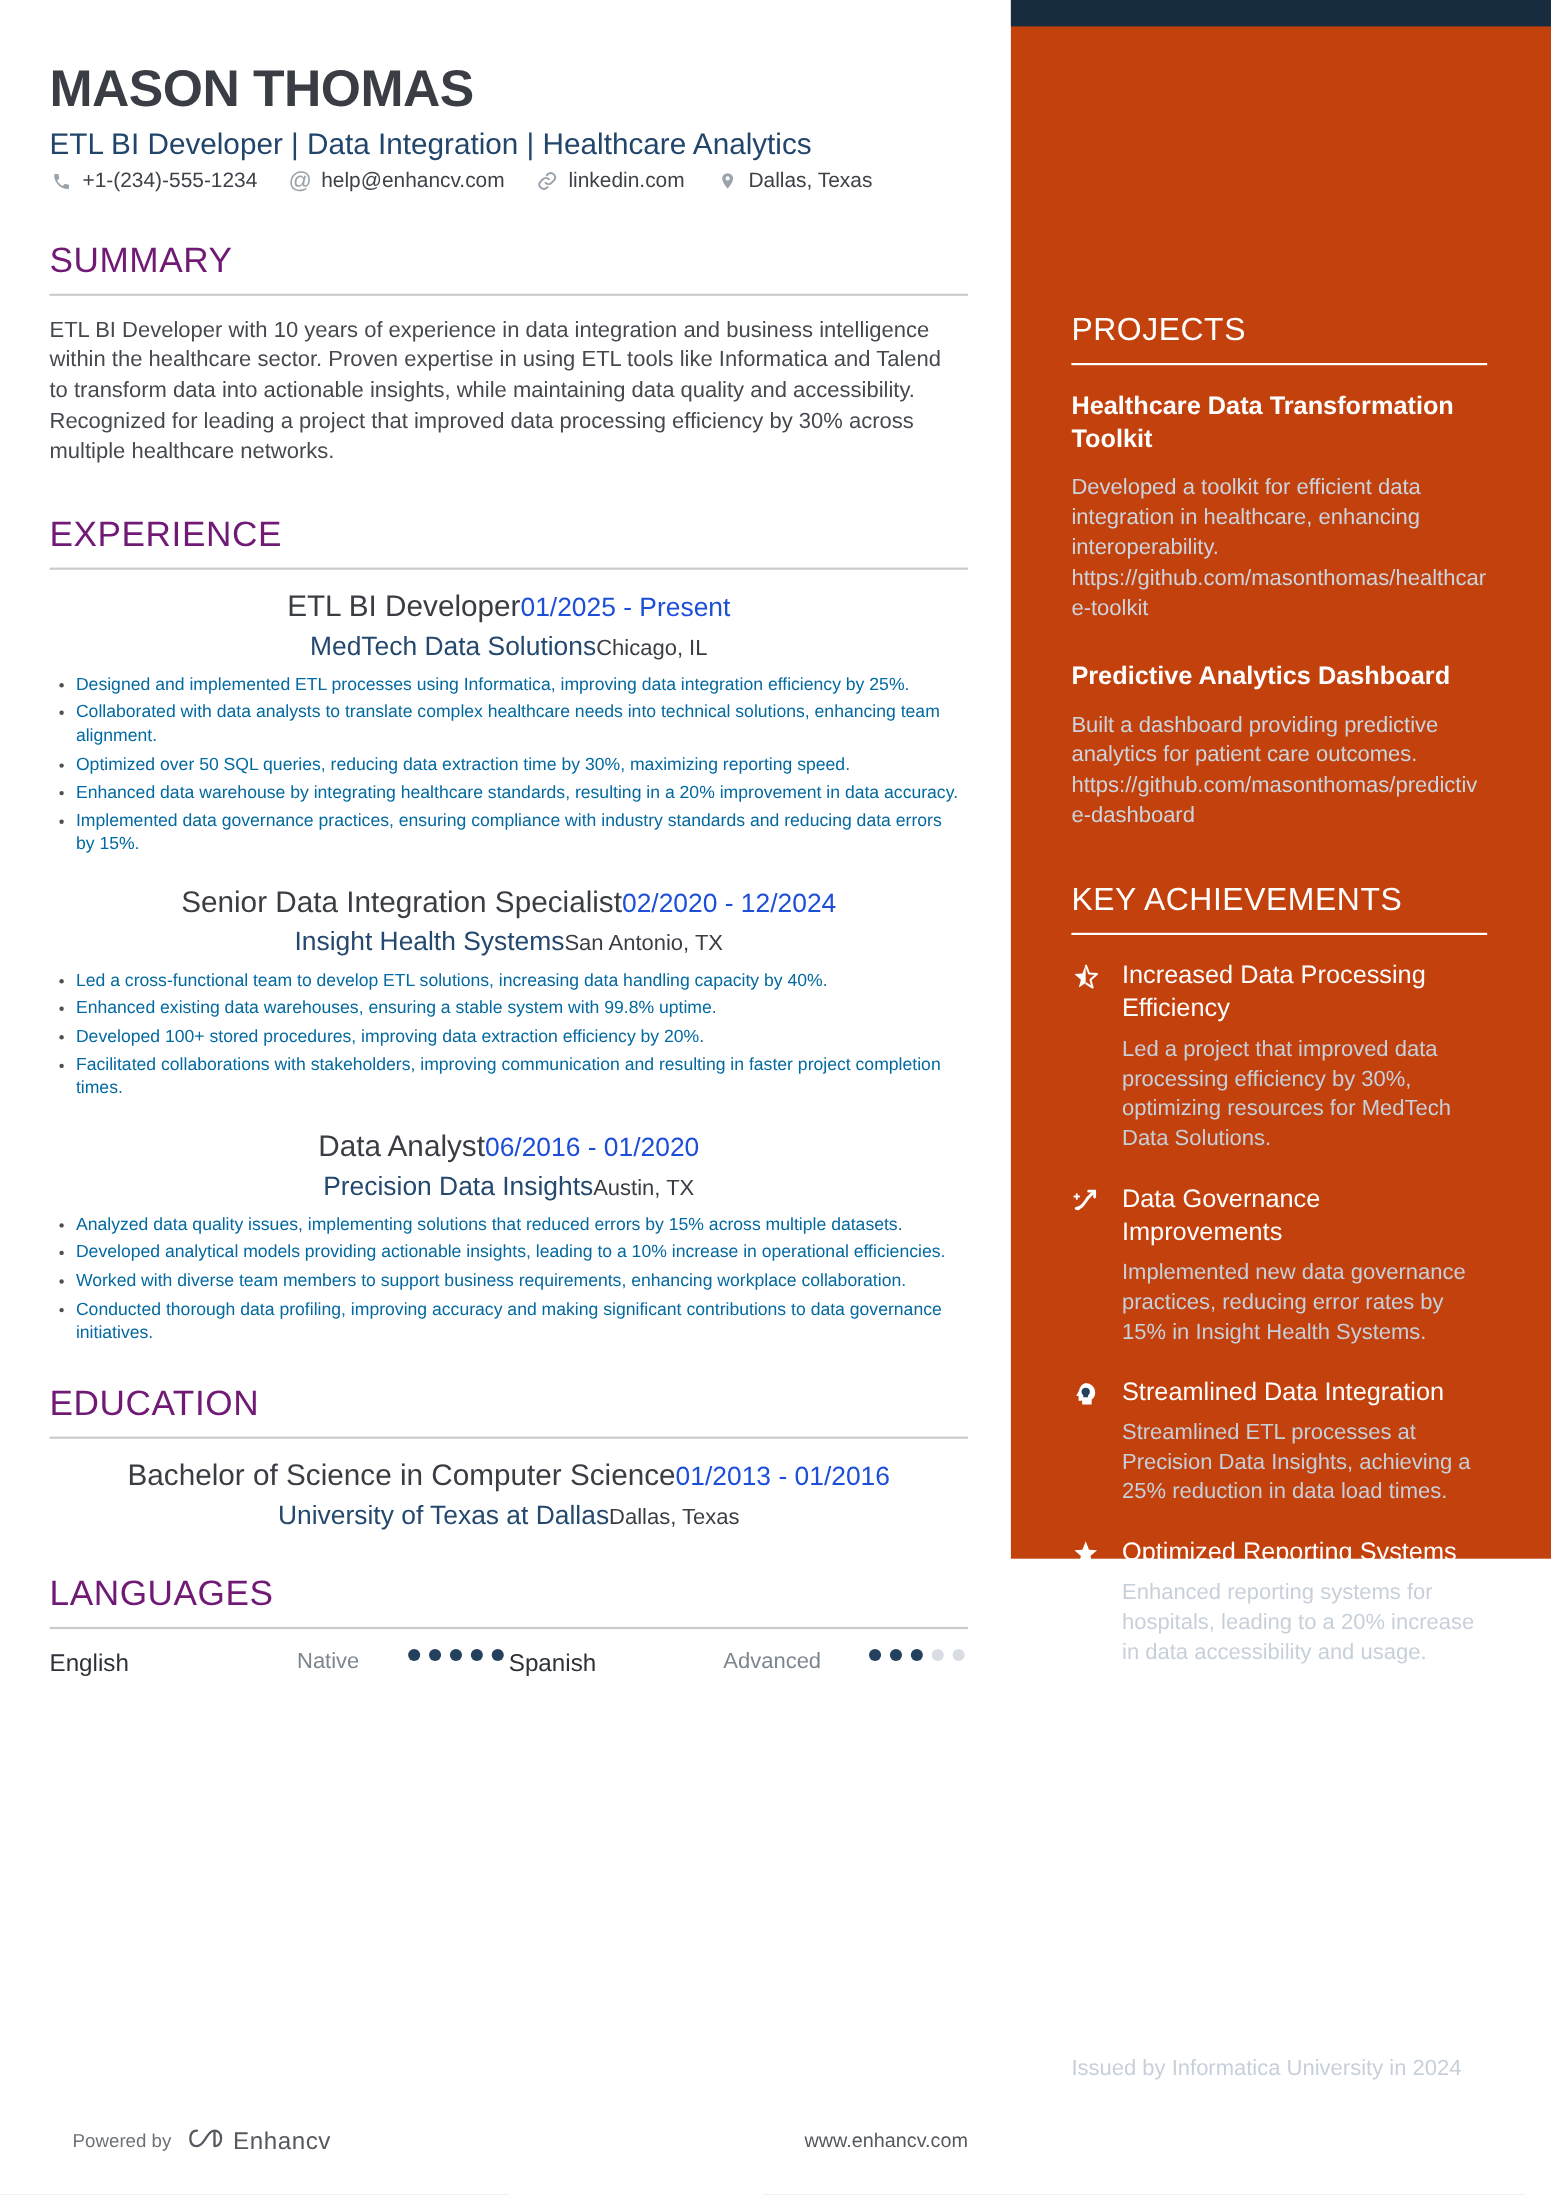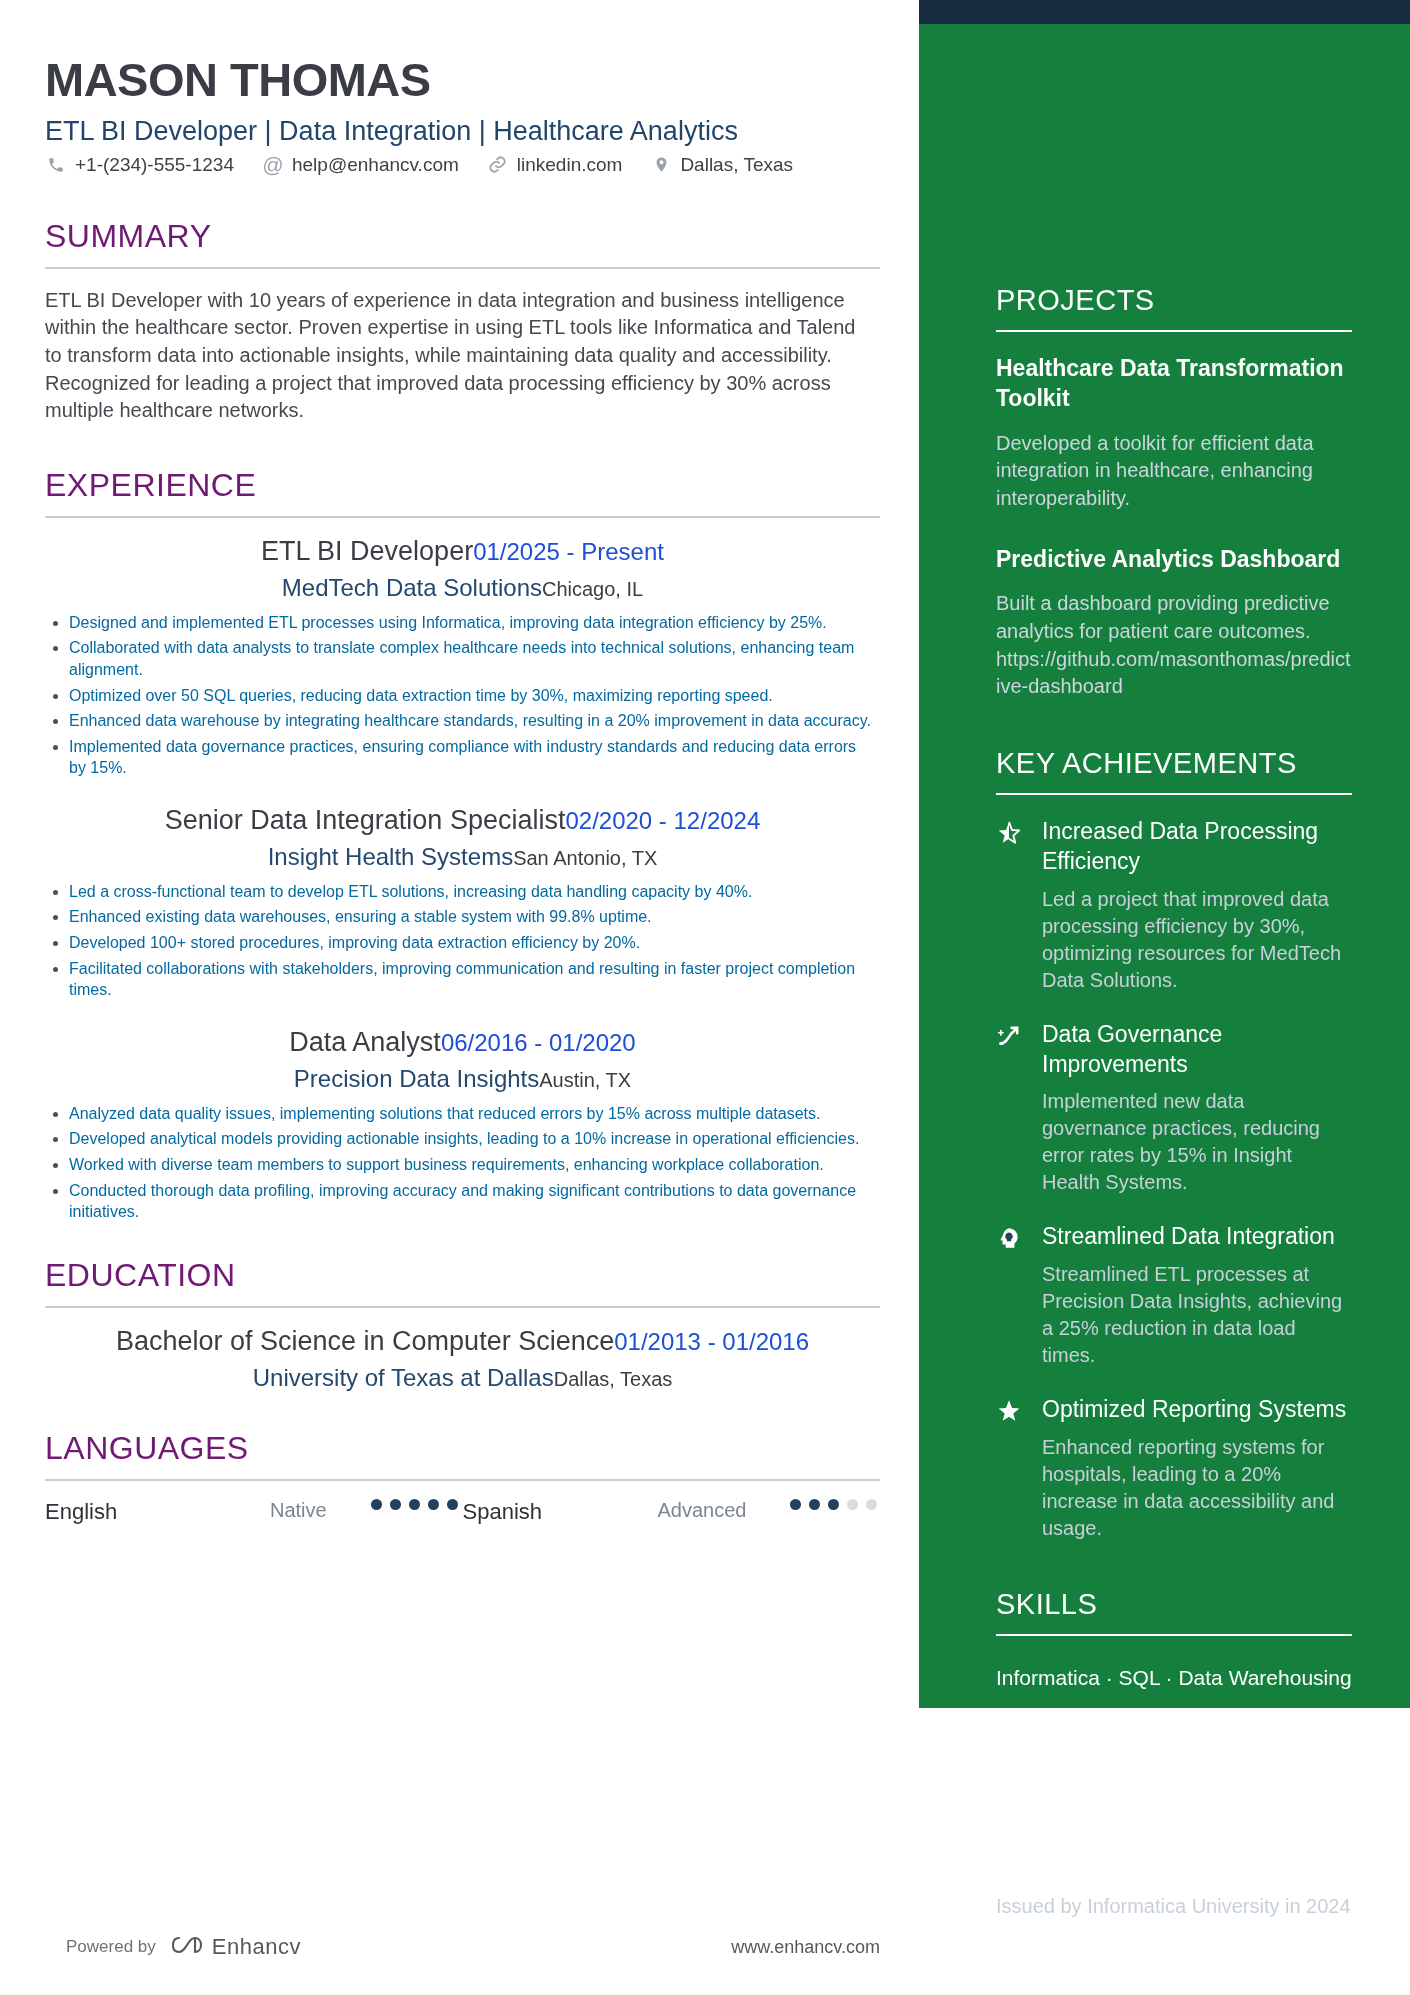--- a/index.html
+++ b/index.html
@@ -60,22 +60,22 @@
     display:flex; align-items:center; justify-content:space-between;
   }
   .powered { display:flex; align-items:center; gap:14px; }
   .powered-label { font-size:17px; color:#6d7177; }
   .brand-wrap { display:flex; align-items:center; gap:8px; }
   .brand-name { font-size:22px; color:#55595f; letter-spacing:0.5px; }
   .footer-url { font-size:18px; color:#55595f; }
 
   
   .sidebar {
-    position:absolute; right:0; top:0; width:491px; height:1708px;
-    background:#15803d; color:#ffffff; padding:284px 58px 0 77px;
+    position:absolute; right:0; top:0; width:491px; height:1417px;
+    background:#c2410c; color:#ffffff; padding:284px 58px 0 55px;
   }
   .sb-topstrip { position:absolute; top:0; left:0; width:100%; height:24px; background:#182c40; }
   .sb-h { font-size:29px; font-weight:400; color:#ffffff; letter-spacing:0.5px; }
   .sb-rule { border:none; border-top:2px solid #ffffff; margin:13px 0 22px 0; }
   .sb-section { margin-bottom:46px; }
   .proj { margin-bottom:32px; }
   .proj-title { font-size:23px; font-weight:700; line-height:1.3; color:#ffffff; }
   .proj-desc { margin-top:16px; font-size:20px; line-height:1.38; color:#ccd5de; overflow-wrap:anywhere; }
   .proj-url { font-size:20px; line-height:1.38; color:#ccd5de; overflow-wrap:anywhere; }
 
@@ -256,20 +256,21 @@
   <div class="sidebar">
     <div class="sb-topstrip"></div>
 
     <div class="sb-section">
       <div class="sb-h">PROJECTS</div>
       <hr class="sb-rule">
 
       <div class="proj">
         <div class="proj-title">Healthcare Data Transformation Toolkit</div>
         <div class="proj-desc">Developed a toolkit for efficient data integration in healthcare, enhancing interoperability.</div>
+        <div class="proj-url">https://github.com/masonthomas/healthcare-toolkit</div>
       </div>
 
       <div class="proj">
         <div class="proj-title">Predictive Analytics Dashboard</div>
         <div class="proj-desc">Built a dashboard providing predictive analytics for patient care outcomes.</div>
         <div class="proj-url">https://github.com/masonthomas/predictive-dashboard</div>
       </div>
     </div>
 
     <div class="sb-section">

